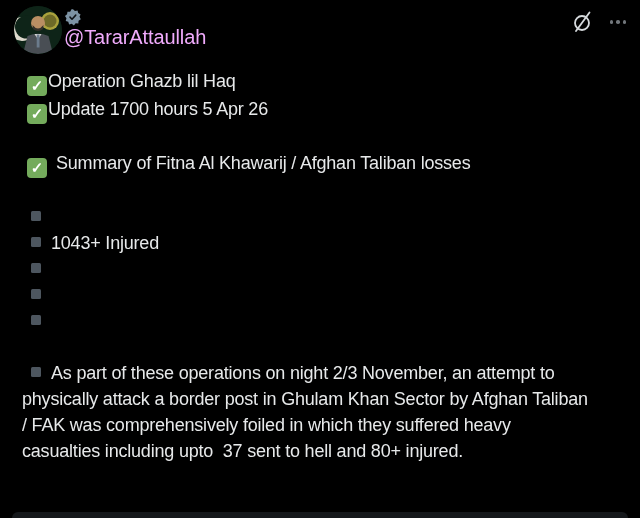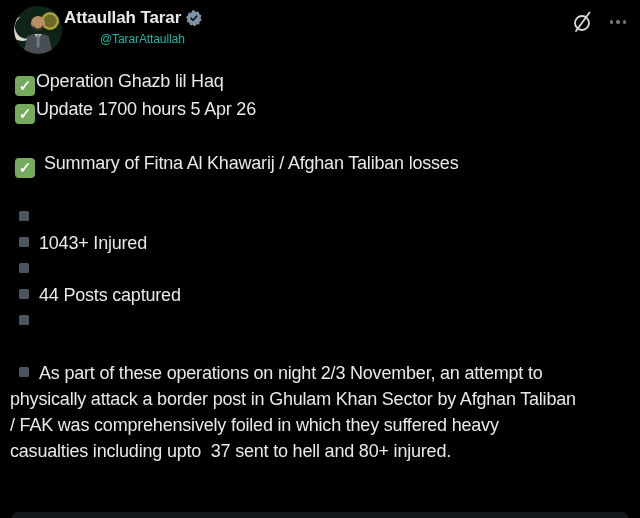--- a/index.html
+++ b/index.html
@@ -11,32 +11,32 @@
   
   .header{position:absolute;top:0;left:0;right:0;height:60px;}
   .avatar{
     position:absolute;left:14px;top:6px;width:48px;height:48px;border-radius:50%;
     overflow:hidden;cursor:pointer;background:#0e2418;
   }
   .idblock{position:absolute;left:64px;top:8px;}
   .namerow{display:flex;align-items:center;gap:4px;}
   .dispname{color:#e7e9ea;font-size:17px;font-weight:700;letter-spacing:-0.1px;line-height:20px;}
   .badge{width:18px;height:18px;display:inline-block;}
-  .handle{color:#14b8a6;font-size:12px;line-height:19px;margin-top:2px;letter-spacing:-0.1px;margin-left:36px;}
+  .handle{color:#f0abfc;font-size:20px;line-height:19px;margin-top:2px;letter-spacing:-0.1px;}
   .actions{position:absolute;right:10px;top:8px;display:flex;align-items:center;gap:10px;}
   .grok-btn{width:28px;height:28px;display:flex;align-items:center;justify-content:center;cursor:pointer;}
   .more-btn{width:24px;height:24px;display:flex;align-items:center;justify-content:center;gap:3px;cursor:pointer;}
   .dot{width:3.5px;height:3.5px;border-radius:50%;background:#71767b;}
   
   .tweet{
     position:absolute;top:68px;left:10px;right:8px;
     color:#e7e9ea;font-size:18px;line-height:26px;letter-spacing:-0.2px;
     cursor:pointer;
   }
-  .tline{min-height:26px;}
+  .tline{min-height:26px;margin-left:12px;}
   .tline.blank{height:26px;}
   .txt{white-space:pre-wrap;}
   .ic{display:inline-block;}
   .ic-check{
     width:20px;height:20px;border-radius:4px;background:#74ab5c;
     color:#ffffff;font-size:15px;font-weight:700;line-height:20px;text-align:center;
     vertical-align:-4px;margin:0 1px 0 5px;
   }
   .ic-check.gap{margin-right:9px;}
   .ic-square{
@@ -71,21 +71,20 @@
         <path d="M18.5 19 Q24 26 29.5 19 L29 23 Q24 27 19 23 Z" fill="#33302a"></path>
         <path d="M9 48 L13.5 30 Q24 25.5 34.5 30 L39 48 Z" fill="#494e54"></path>
         <path d="M20.5 28 L24 33.5 L27.5 28 Z" fill="#d6d6d6"></path>
         <rect x="22.7" y="28.5" width="2.8" height="13" fill="#6b7b8c"></rect>
       </g>
     </svg>
   </div>
 
   <div class="idblock">
     <div class="namerow">
-      <span class="dispname">Attaullah Tarar</span>
       <svg class="badge" viewBox="0 0 24 24">
         <path fill="#7d93a4" d="M12 1.5l2.6 2.5 3.5-.7.8 3.5 3.2 1.7-1.4 3.3 1.7 3.2-3 2-.3 3.6-3.6-.2-2.3 2.8-2.9-2.2-3.5.9-1.1-3.4-3.4-1.2 1-3.5-2-3 2.8-2.3L4.6 5l3.6-.1L10 1.8z"></path>
         <path fill="none" stroke="#0c1014" stroke-width="2" stroke-linecap="round" stroke-linejoin="round" d="M8 12.2l2.7 2.7 5-5.4"></path>
       </svg>
     </div>
     <div class="handle">@TararAttaullah</div>
   </div>
 
   <div class="actions">
     <div class="grok-btn">
@@ -105,21 +104,21 @@
 
 <div class="tweet" id="tweet-text">
     <div class="tline"><span class="ic ic-check">✓</span><span class="txt">Operation Ghazb lil Haq</span></div>
     <div class="tline"><span class="ic ic-check">✓</span><span class="txt">Update 1700 hours 5 Apr 26</span></div>
     <div class="tline blank"></div>
     <div class="tline"><span class="ic ic-check gap">✓</span><span class="txt">Summary of Fitna Al Khawarij / Afghan Taliban losses</span></div>
     <div class="tline blank"></div>
     <div class="tline"><span class="ic ic-square"></span></div>
     <div class="tline"><span class="ic ic-square"></span><span class="txt">1043+ Injured</span></div>
     <div class="tline"><span class="ic ic-square"></span></div>
-    <div class="tline"><span class="ic ic-square"></span><span class="txt">44 Posts captured</span></div>
+    <div class="tline"><span class="ic ic-square"></span></div>
     <div class="tline"><span class="ic ic-square"></span></div>
     <div class="tline blank"></div>
     <div class="tline"><span class="ic ic-square"></span><span class="txt">As part of these operations on night 2/3 November, an attempt to
 physically attack a border post in Ghulam Khan Sector by Afghan Taliban
 / FAK was comprehensively foiled in which they suffered heavy
 casualties including upto  37 sent to hell and 80+ injured.</span></div>
   </div>
 
 <div class="media-edge"></div>
 

